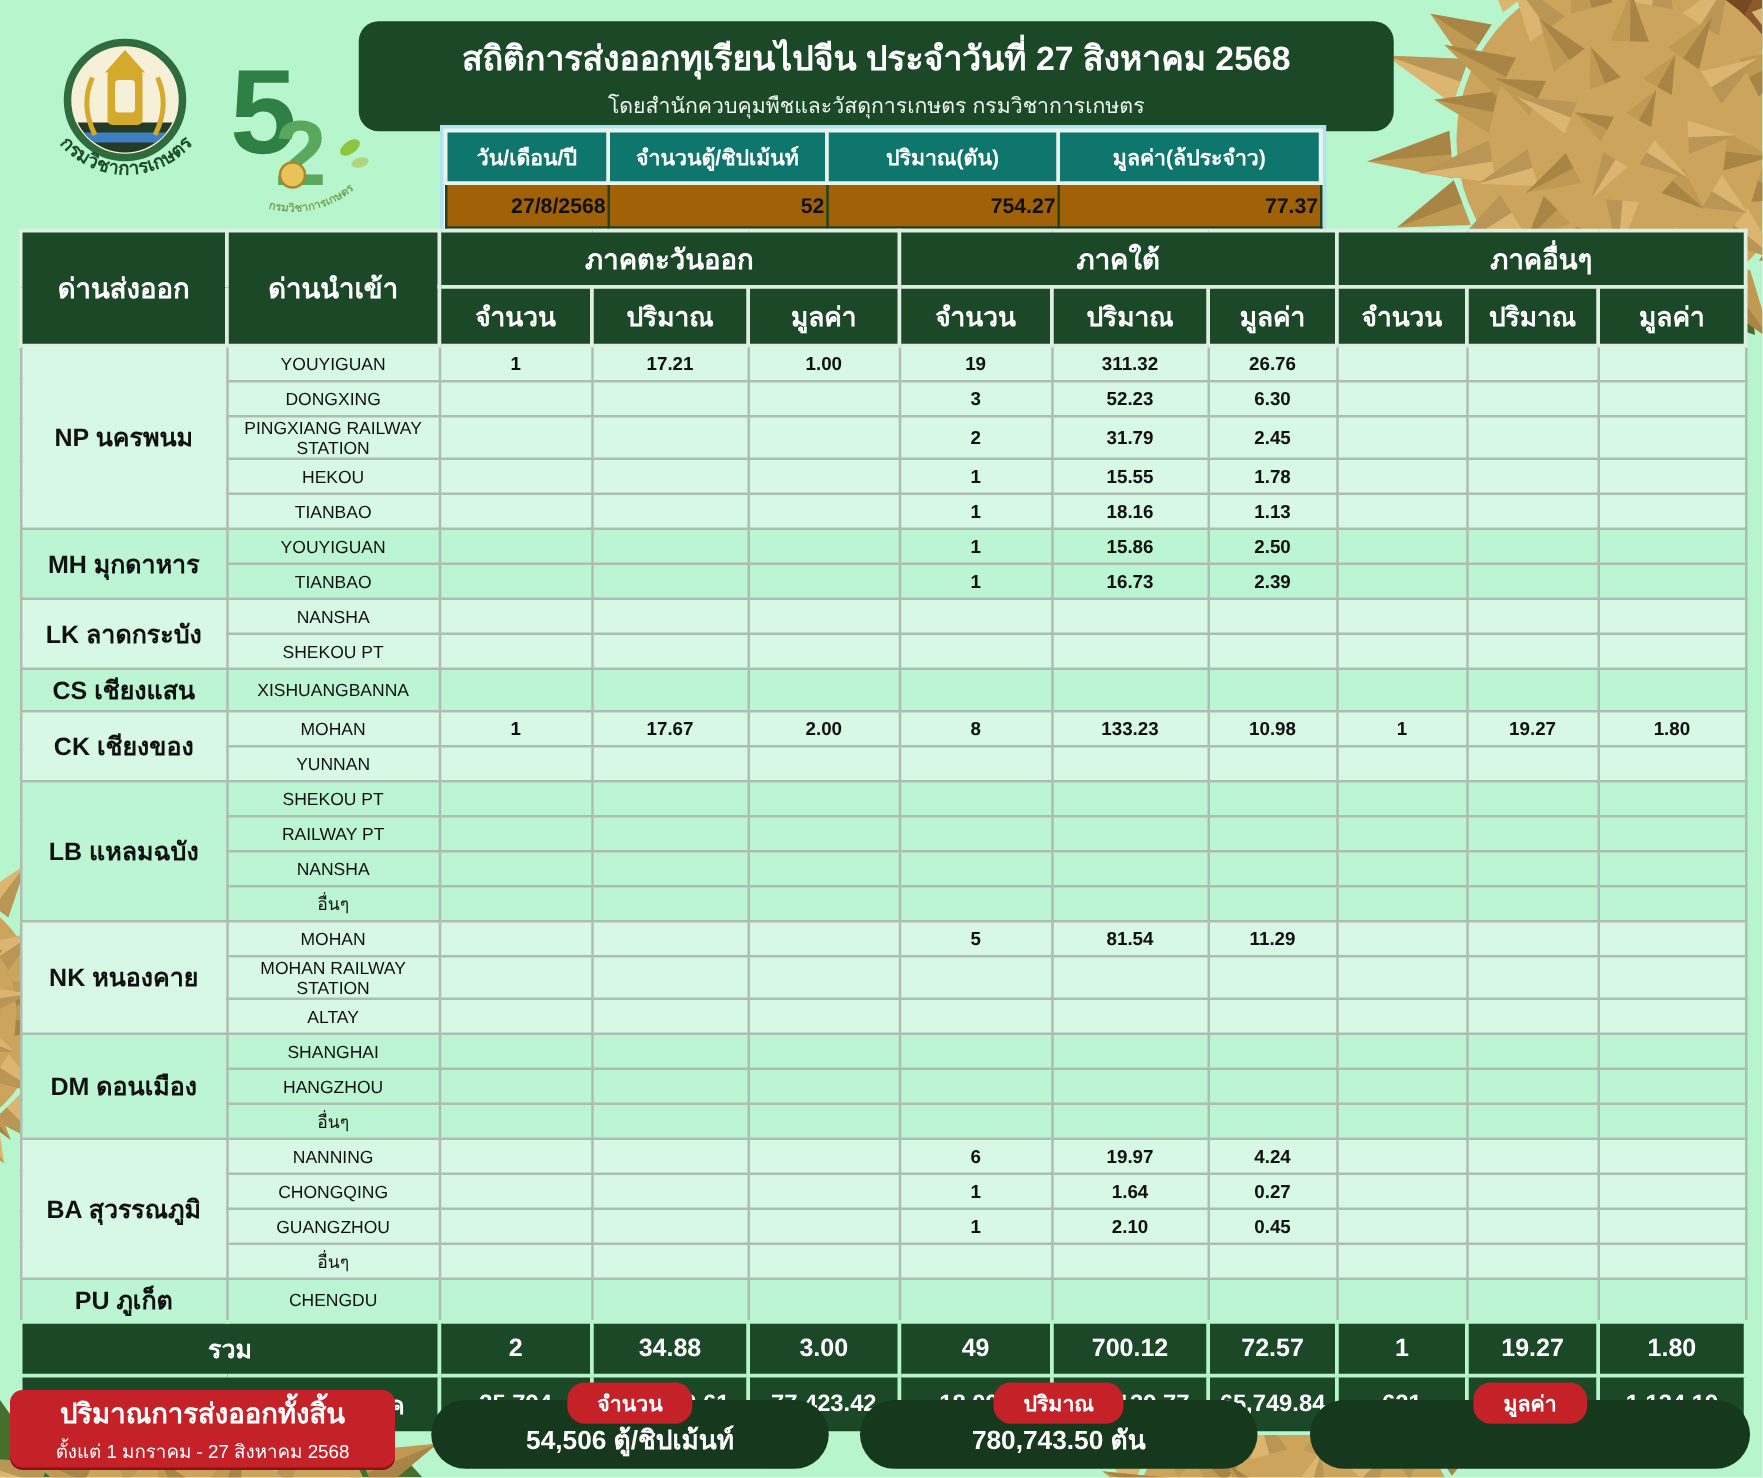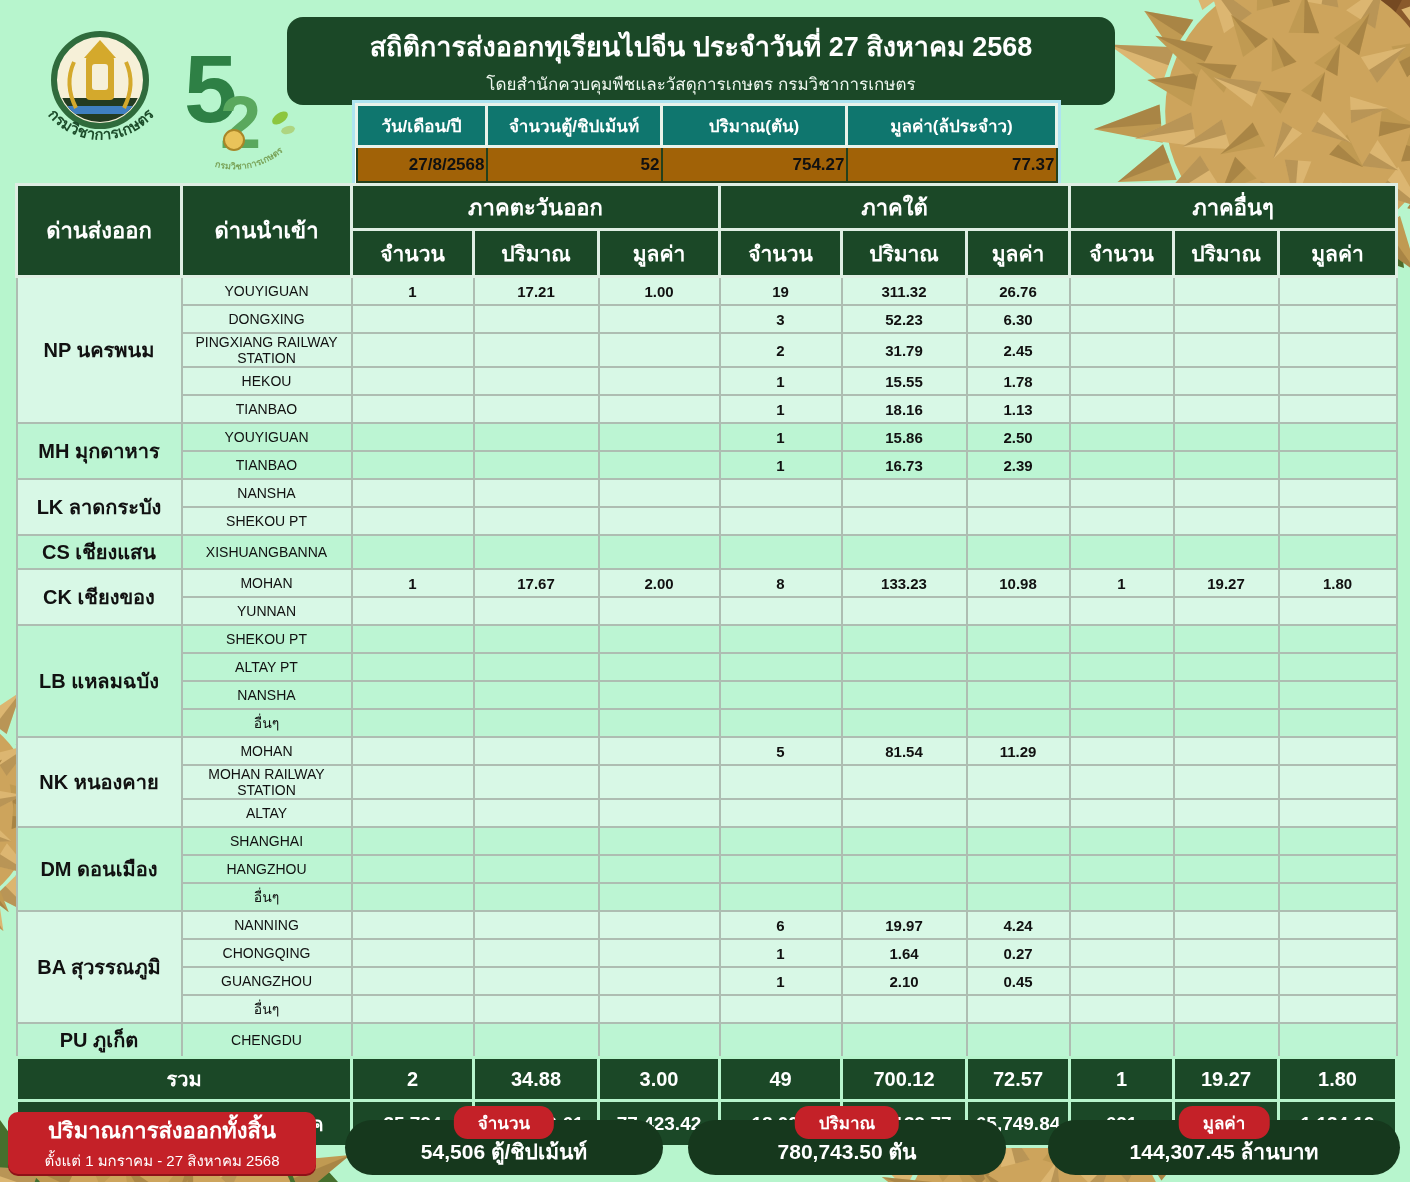--- a/index.html
+++ b/index.html
@@ -813,21 +813,21 @@
           <td class="value-cell"></td>
           <td class="value-cell"></td>
           <td class="value-cell"></td>
           <td class="value-cell"></td>
           <td class="value-cell"></td>
           <td class="value-cell"></td>
           <td class="value-cell"></td>
           <td class="value-cell"></td>
         </tr>
         <tr class="row-dark">
-          <td class="import-cell">ALTAY PT</td>
+          <td class="import-cell">RAILWAY PT</td>
           <td class="value-cell"></td>
           <td class="value-cell"></td>
           <td class="value-cell"></td>
           <td class="value-cell"></td>
           <td class="value-cell"></td>
           <td class="value-cell"></td>
           <td class="value-cell"></td>
           <td class="value-cell"></td>
           <td class="value-cell"></td>
         </tr>
@@ -1028,16 +1028,15 @@
 <div class="layer pill" id="pill-0">
   <div class="pill-badge">จำนวน</div>
   <div class="pill-value">54,506 ตู้/ชิปเม้นท์</div>
 </div>
 <div class="layer pill" id="pill-1">
   <div class="pill-badge">ปริมาณ</div>
   <div class="pill-value">780,743.50 ตัน</div>
 </div>
 <div class="layer pill" id="pill-2">
   <div class="pill-badge">มูลค่า</div>
-  <div class="pill-value">144,307.45 ล้านบาท</div>
 </div>
 
 </div>
 
 </body></html>

